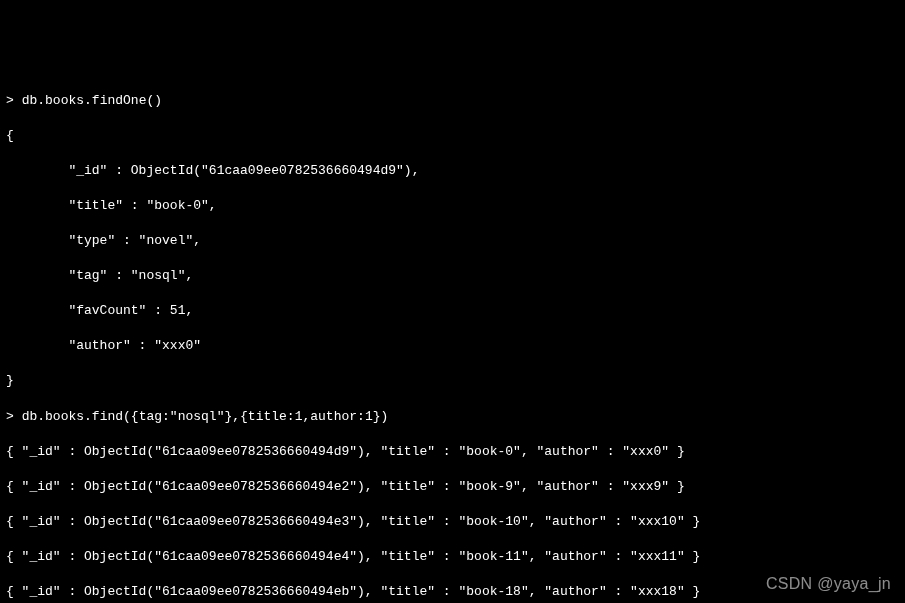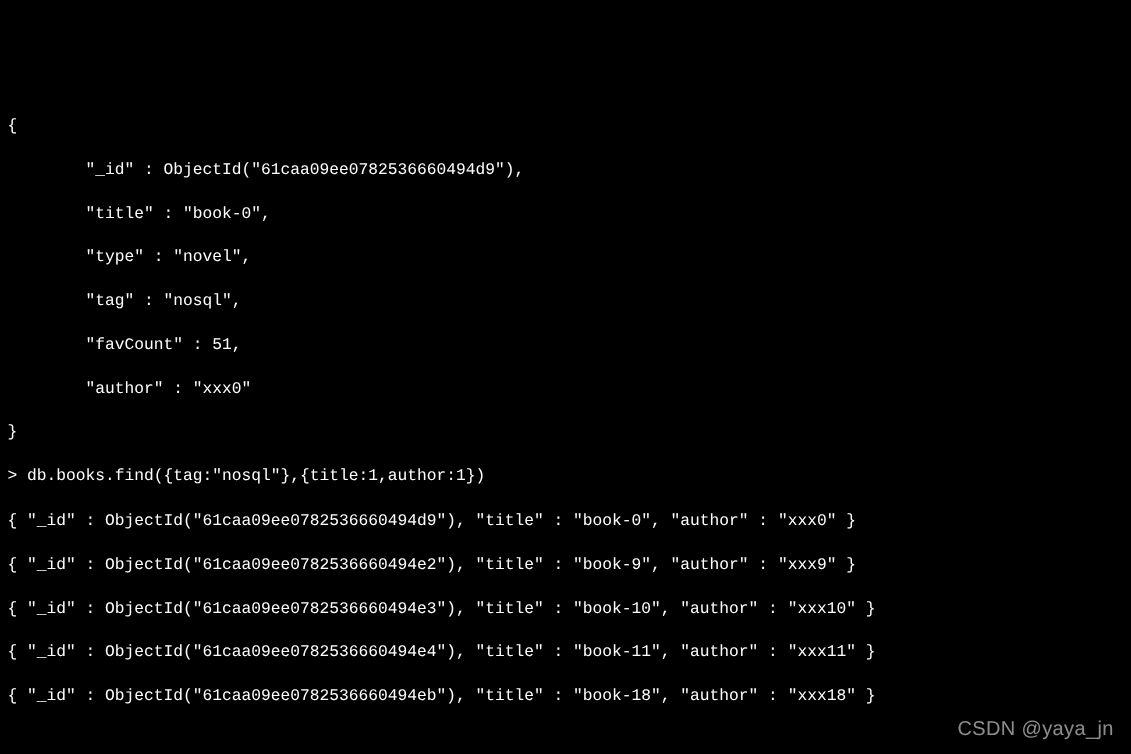--- a/index.html
+++ b/index.html
@@ -27,20 +27,21 @@
     letter-spacing: 0.3px;
     pointer-events: none;
   }
 </style>
 </head>
 <body>
 
 
 
 <div>
+<div class="terminal-line"><span>&gt;</span> <span>db.books.findOne()</span></div>
 <div class="terminal-line">{</div>
 <div class="terminal-line">        "_id" : ObjectId("61caa09ee0782536660494d9"),</div>
 <div class="terminal-line">        "title" : "book-0",</div>
 <div class="terminal-line">        "type" : "novel",</div>
 <div class="terminal-line">        "tag" : "nosql",</div>
 <div class="terminal-line">        "favCount" : 51,</div>
 <div class="terminal-line">        "author" : "xxx0"</div>
 <div class="terminal-line">}</div>
 <div class="terminal-line"><span>&gt;</span> <span>db.books.find({tag:"nosql"},{title:1,author:1})</span></div>
 <div class="terminal-line">{ "_id" : ObjectId("61caa09ee0782536660494d9"), "title" : "book-0", "author" : "xxx0" }</div>

